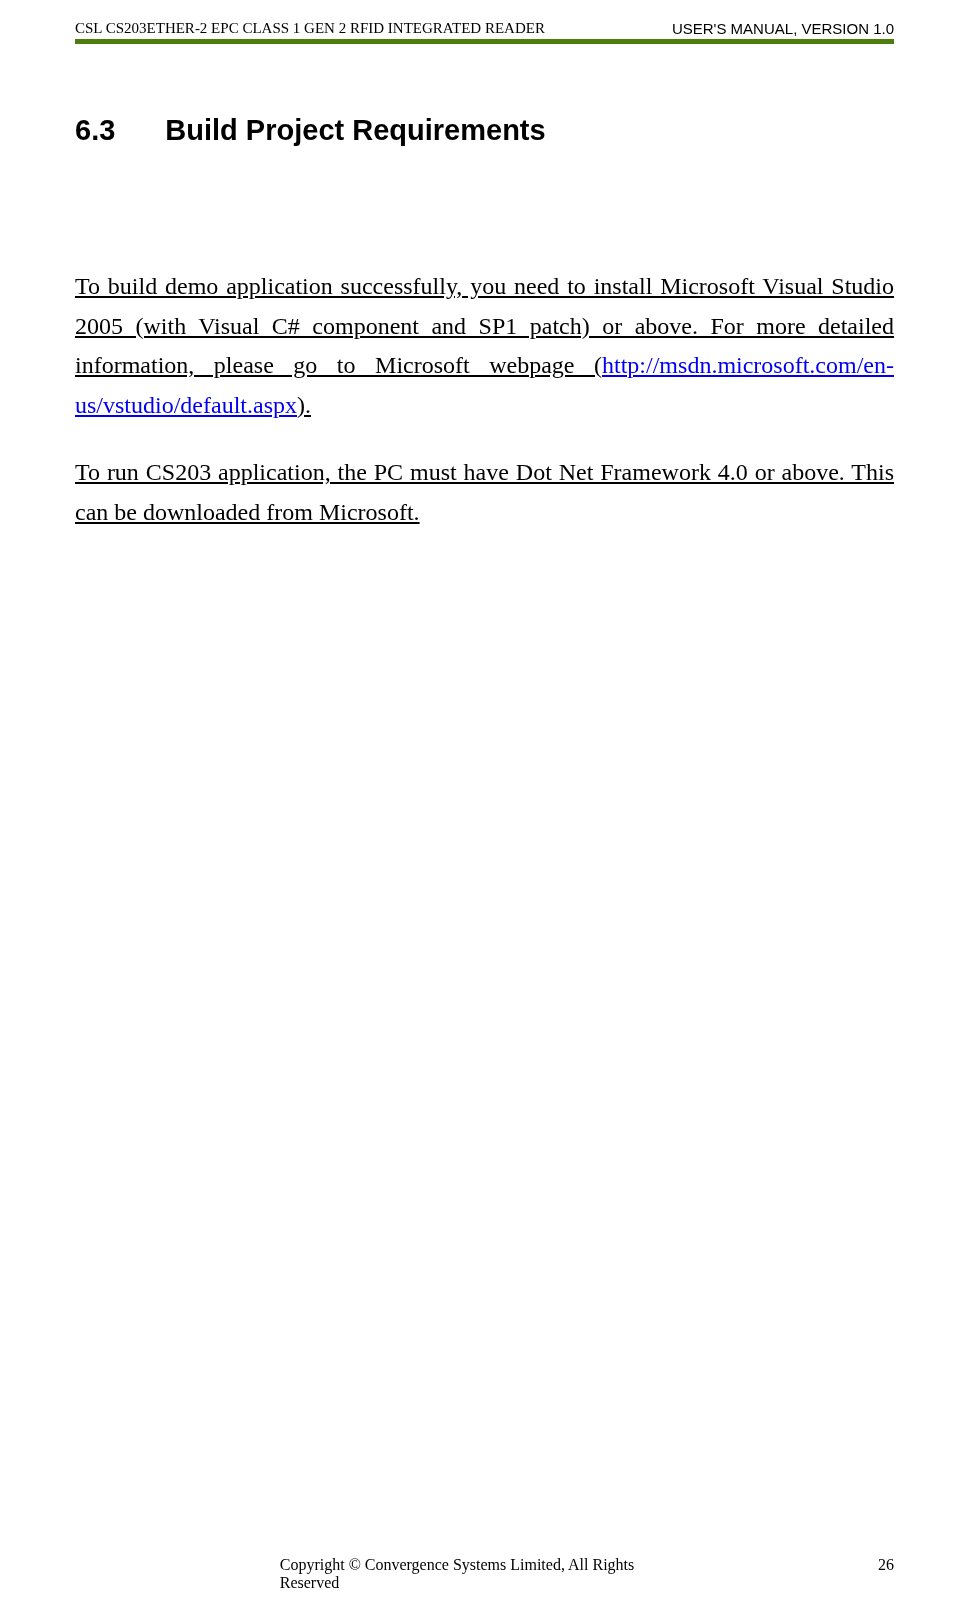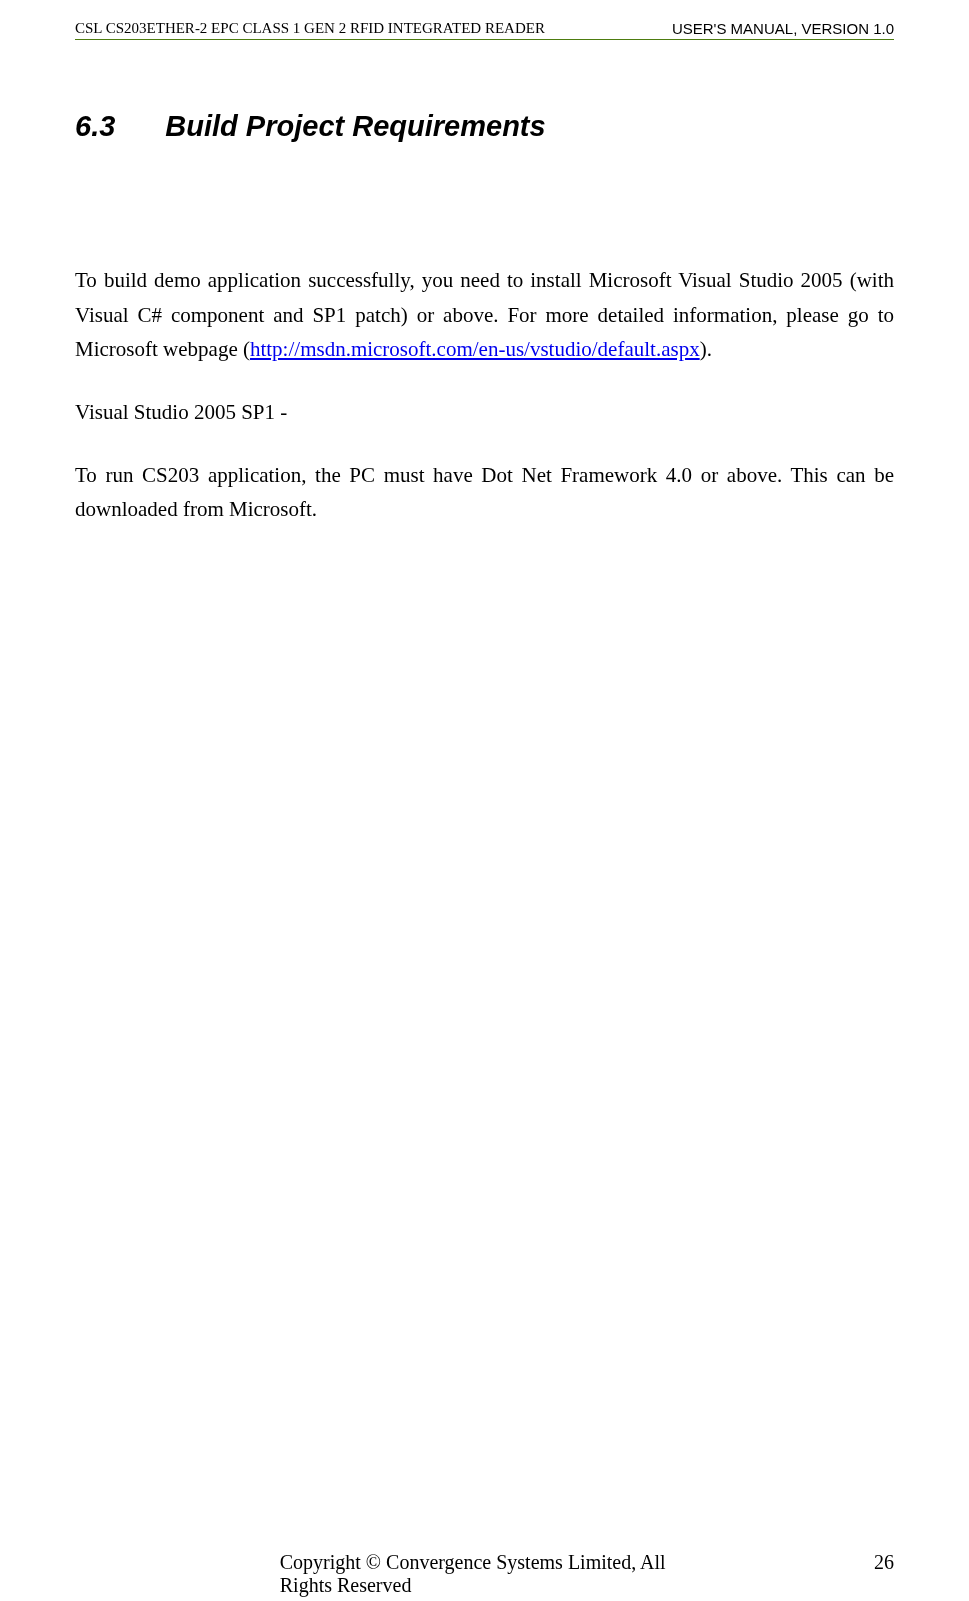--- a/index.html
+++ b/index.html
@@ -12,47 +12,47 @@
       height: 1601px;
       background: #fff;
       font-family: "Times New Roman", Times, serif;
       position: relative;
       padding: 20px 75px 30px 75px;
     }
     .header-row {
       display: flex;
       justify-content: space-between;
       align-items: flex-start;
-      border-bottom: 1px solid #4d7c0f;
+      border-bottom: 5px solid #4d7c0f;
       padding-bottom: 2px;
       font-size: 15px;
     }
     .header-left {
       font-family: "Times New Roman", Times, serif;
     }
     .header-right {
       font-family: Liberation Sans, sans-serif;
     }
     .section-heading {
       font-family: Arial, Helvetica, sans-serif;
       font-size: 29px;
       font-weight: bold;
       margin-top: 70px;
       margin-bottom: 120px;
-      font-style: italic;
     }
     .section-heading .num {
       display: inline-block;
       margin-right: 50px;
     }
     .body-text {
-      font-size: 21px;
+      font-size: 24px;
       line-height: 1.65;
       text-align: justify;
       margin-bottom: 28px;
+      text-decoration: underline;
     }
     .body-text-no-justify {
       font-size: 21px;
       line-height: 1.65;
       margin-bottom: 0;
     }
     .link {
       color: #0000ee;
       text-decoration: underline;
     }
@@ -63,21 +63,21 @@
     .link-block {
       font-size: 21px;
       line-height: 1.65;
       margin-bottom: 28px;
     }
     .footer {
       position: absolute;
       bottom: 27px;
       left: 75px;
       right: 75px;
-      font-size: 20px;
+      font-size: 16px;
       display: flex;
       justify-content: center;
       align-items: baseline;
     }
     .footer-center {
       position: absolute;
       left: 50%;
       transform: translateX(-50%);
     }
     .footer-right {
@@ -94,21 +94,20 @@
 
 <h2 class="section-heading">
   <span class="num">6.3</span><span>Build Project Requirements</span>
 </h2>
 
 <p class="body-text">
   <span>To build demo application successfully, you need to install Microsoft Visual Studio 2005 (with Visual C# component and SP1 patch) or above. For more detailed information, please go to Microsoft webpage (</span><a class="link">http://msdn.microsoft.com/en-us/vstudio/default.aspx</a><span>).</span>
 </p>
 
 <div class="link-block">
-  <div class="body-text-no-justify">Visual Studio 2005 SP1 -</div>
 </div>
 
 <p class="body-text">To run CS203 application, the PC must have Dot Net Framework 4.0 or above.   This can be downloaded from Microsoft.</p>
 
 <div class="footer">
   <span class="footer-center">Copyright © Convergence Systems Limited, All Rights Reserved</span>
   <span class="footer-right">26</span>
 </div>
 
 </body></html>

